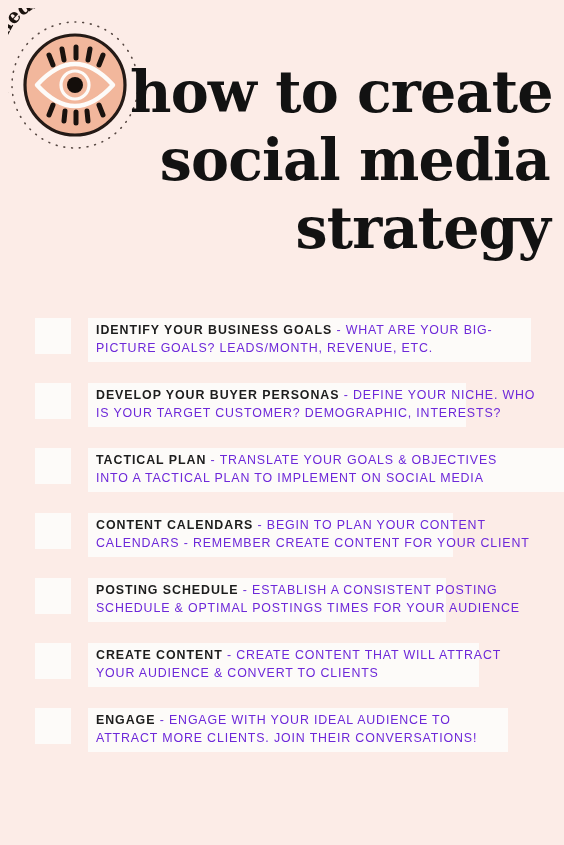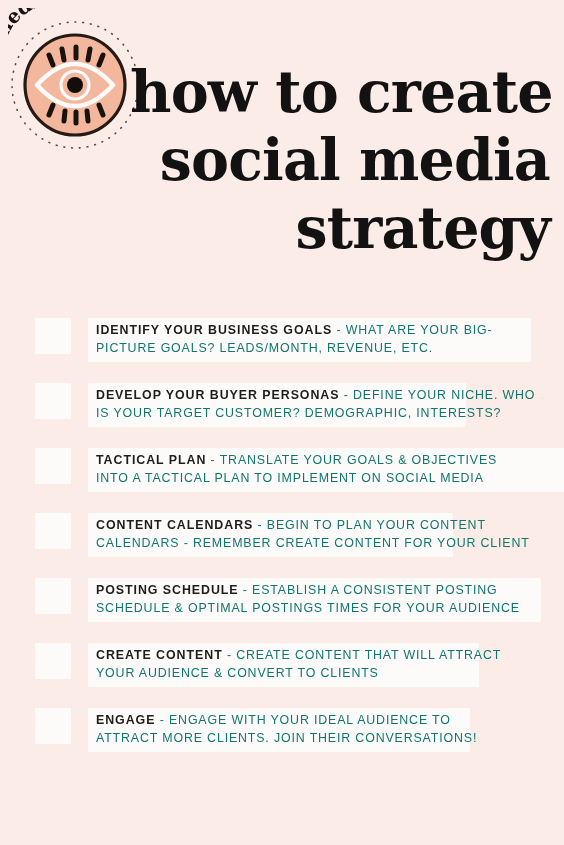--- a/index.html
+++ b/index.html
@@ -85,21 +85,21 @@
     color: #1d1d1d;
     text-transform: uppercase;
     white-space: nowrap;
   }
   .check-text .lead {
     font-weight: 700;
     letter-spacing: 0.95px;
   }
   .check-text .body {
     font-weight: 400;
-    color: #0f766e;
+    color: #6d28d9;
   }
 </style>
 </head>
 <body>
 
 <div class="header">
 
   <div class="logo-wrap">
     <svg class="logo-svg" viewBox="0 0 150 150">
 
@@ -174,35 +174,35 @@
   <div class="check-item">
     <div class="check-box"></div>
     <div class="check-text" style="width: 365px;">
       <p><span class="lead">CONTENT CALENDARS</span><span class="body"> - BEGIN TO PLAN YOUR CONTENT</span></p>
       <p class="body">CALENDARS - REMEMBER CREATE CONTENT FOR YOUR CLIENT</p>
     </div>
   </div>
 
   <div class="check-item">
     <div class="check-box"></div>
-    <div class="check-text" style="width: 453px;">
+    <div class="check-text" style="width: 358px;">
       <p><span class="lead">POSTING SCHEDULE</span><span class="body"> - ESTABLISH A CONSISTENT POSTING</span></p>
       <p class="body">SCHEDULE &amp; OPTIMAL POSTINGS TIMES FOR YOUR AUDIENCE</p>
     </div>
   </div>
 
   <div class="check-item">
     <div class="check-box"></div>
     <div class="check-text" style="width: 391px;">
       <p><span class="lead">CREATE CONTENT</span><span class="body"> - CREATE CONTENT THAT WILL ATTRACT</span></p>
       <p class="body">YOUR AUDIENCE &amp; CONVERT TO CLIENTS</p>
     </div>
   </div>
 
   <div class="check-item">
     <div class="check-box"></div>
-    <div class="check-text" style="width: 382px;">
+    <div class="check-text" style="width: 420px;">
       <p><span class="lead">ENGAGE</span><span class="body"> - ENGAGE WITH YOUR IDEAL AUDIENCE TO</span></p>
       <p class="body">ATTRACT MORE CLIENTS. JOIN THEIR CONVERSATIONS!</p>
     </div>
   </div>
 
 </div>
 
 </body></html>

